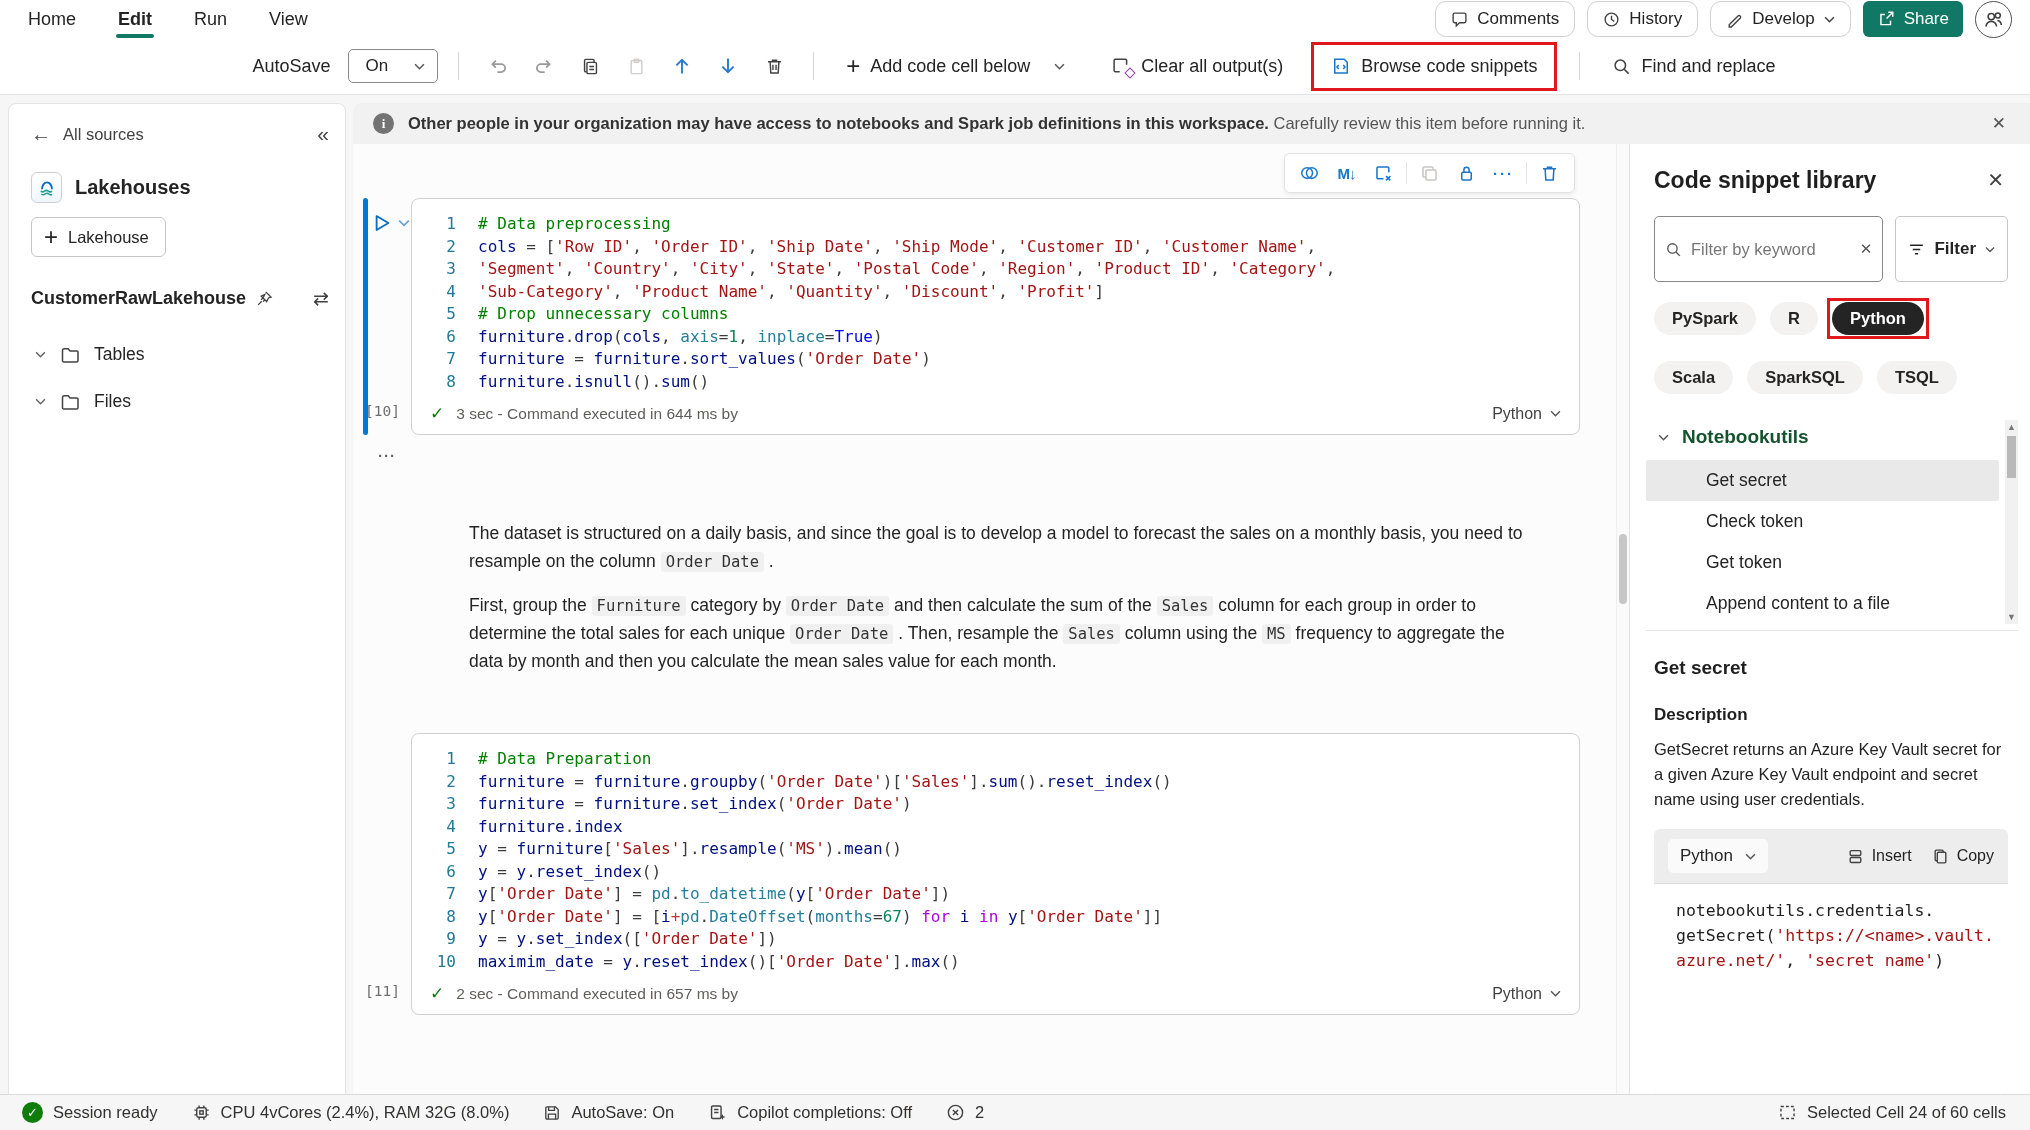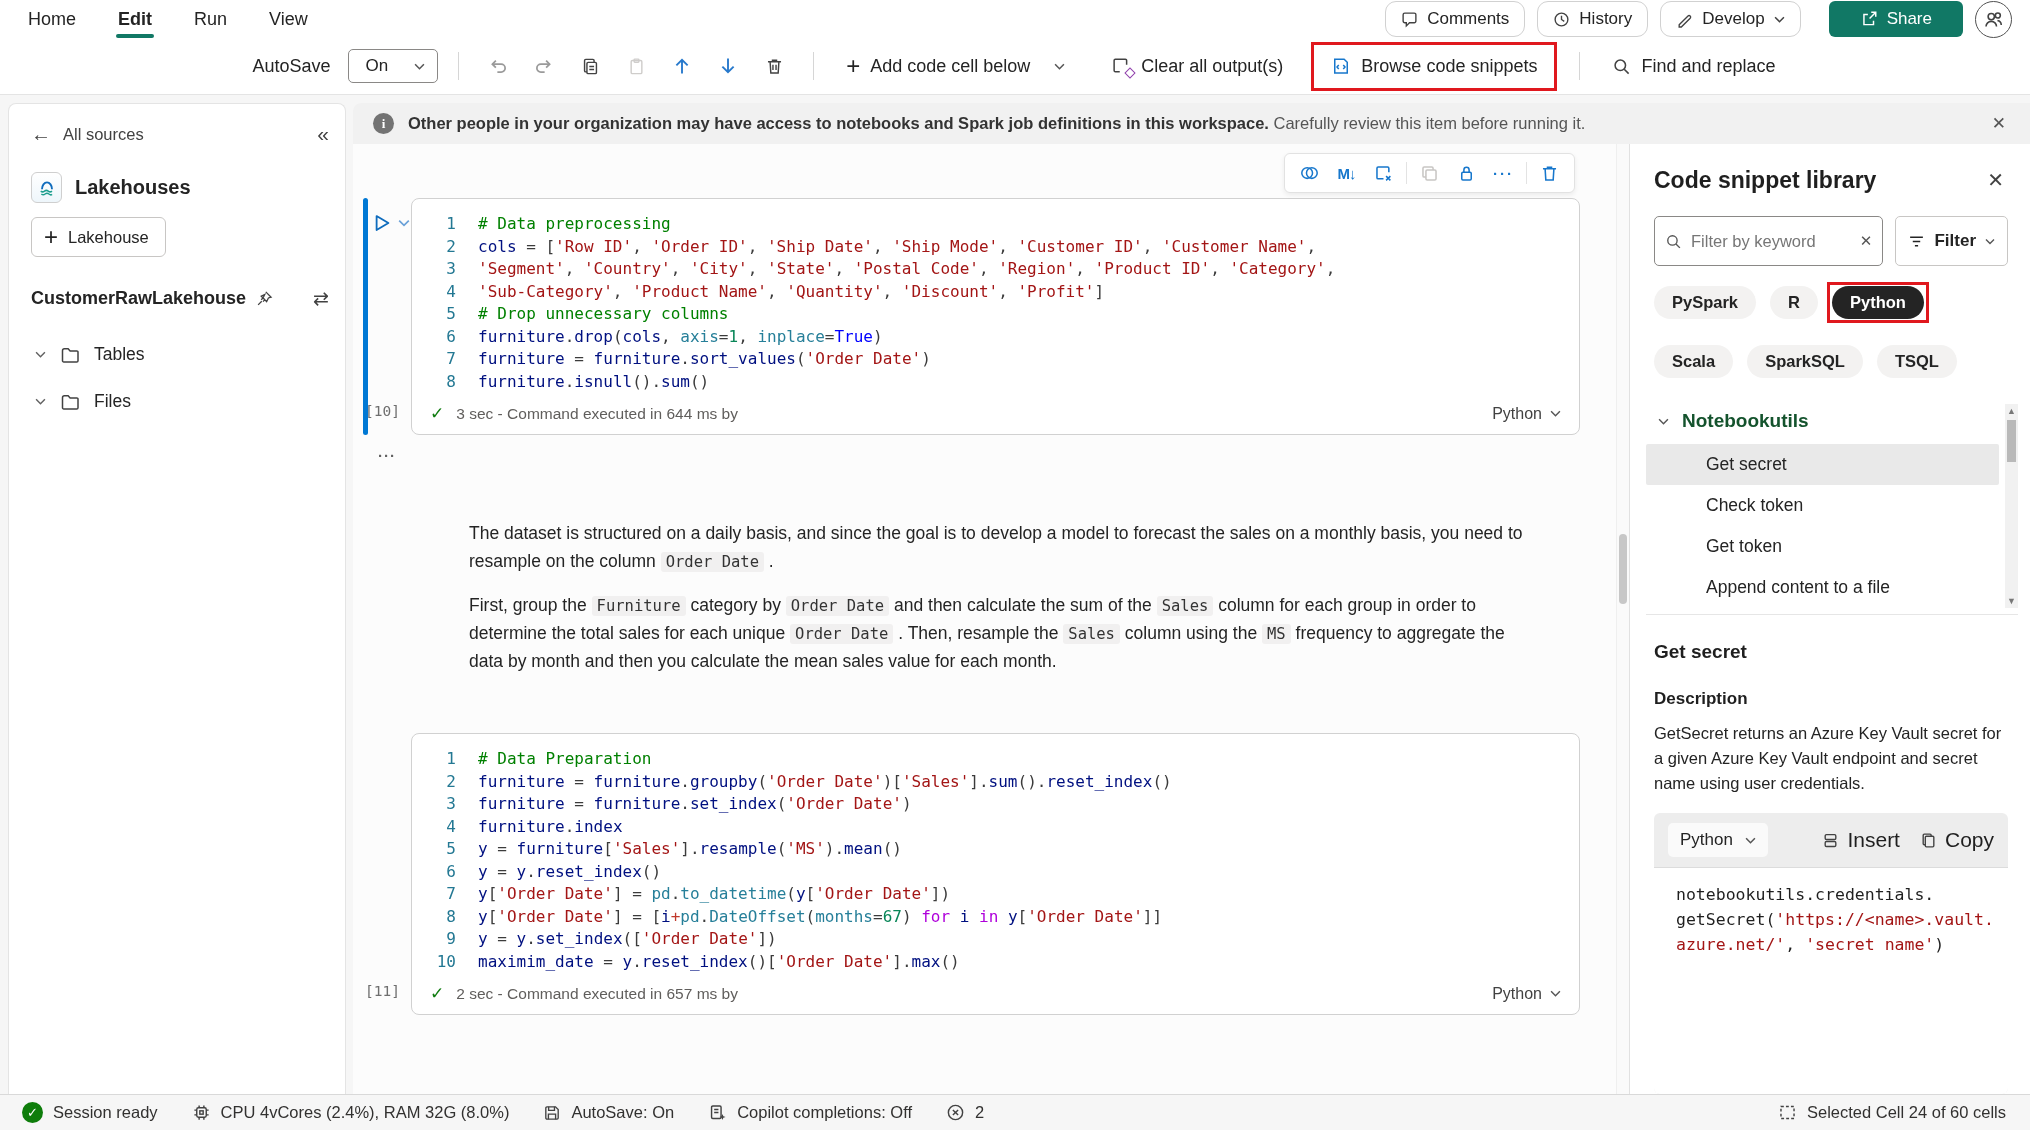--- a/index.html
+++ b/index.html
@@ -10,21 +10,21 @@
 
   
   .menubar { height:38px; display:flex; align-items:center; padding:0 18px 0 26px; background:#fff; flex:none; }
   .menu { display:flex; gap:38px; align-items:center; }
   .menu-item { font-size:18px; color:#242424; padding:6px 2px; position:relative; }
   .menu-item.active { font-weight:bold; }
   .menu-item.active::after { content:""; position:absolute; left:0; right:0; bottom:-2px; height:4px; border-radius:2px; background:#117865; }
   .top-actions { margin-left:auto; display:flex; align-items:center; gap:12px; }
   .chip-btn { display:flex; align-items:center; gap:9px; border:1px solid #d1d1d1; border-radius:11px; background:#fff; padding:7px 15px; font-size:17px; color:#242424; }
   .chip-btn svg { stroke:#424242; }
-  .share-btn { display:flex; align-items:center; gap:9px; border-radius:6px; background:#117865; color:#fff; padding:8px 31px; font-size:17px;margin-left:16px; }
+  .share-btn { display:flex; align-items:center; gap:9px; border-radius:6px; background:#117865; color:#fff; padding:8px 14px; font-size:17px; }
   .avatar { width:37px; height:37px; border-radius:50%; border:1.6px solid #525252; display:flex; align-items:center; justify-content:center; }
 
   
   .toolbar { height:57px; display:flex; align-items:center; padding:0 20px 0 30px; gap:8px; background:#fff; border-bottom:1px solid #e4e4e4; flex:none;justify-content:center; }
   .ts-label { font-size:18px; color:#242424; margin-right:10px; }
   .select-box { display:flex; align-items:center; gap:26px; border:1px solid #8a8886; border-radius:5px; padding:6px 12px 6px 16px; font-size:17px; background:#fff; }
   .vsep { width:1px; height:28px; background:#d6d6d6; margin:0 12px; flex:none; }
   .icon-btn { width:38px; height:38px; display:flex; align-items:center; justify-content:center; border-radius:5px; }
   .tool-btn { display:flex; align-items:center; gap:10px; font-size:18px; color:#242424; padding:8px 12px; border-radius:5px; position:relative; }
   .plus { font-size:24px; font-weight:300; color:#242424; line-height:1; }
@@ -97,42 +97,42 @@
 
   
   .snippet-panel { width:401px; flex:none; background:#fff; border-left:1px solid #e1e1e1; padding:22px 22px 0 24px; display:flex; flex-direction:column; }
   .panel-head { display:flex; align-items:center; }
   .panel-title { font-size:23px; font-weight:bold; color:#1f1f1f; }
   .panel-close { margin-left:auto; font-size:20px; color:#424242; padding:2px 4px; }
   .search-row { display:flex; gap:12px; margin-top:22px; }
   .search-box { flex:1; display:flex; align-items:center; gap:9px; border:1px solid #8a8886; border-radius:5px; padding:7px 10px; }
   .search-box .ph { font-size:16.5px; color:#767676; flex:1; }
   .search-box .clear-x { color:#555; font-size:15px; }
-  .filter-btn { display:flex; align-items:center; gap:9px; border:1px solid #c8c6c4; border-radius:5px; padding:14px 12px; font-size:17px; font-weight:bold; color:#242424; background:#fff; }
+  .filter-btn { display:flex; align-items:center; gap:9px; border:1px solid #c8c6c4; border-radius:5px; padding:22px 12px; font-size:17px; font-weight:bold; color:#242424; background:#fff; }
   .pills { display:flex; flex-wrap:wrap; gap:26px 14px; margin-top:20px; }
   .pill { background:#f3f2f1; border-radius:17px; padding:7px 18px; font-size:16.5px; font-weight:bold; color:#242424; position:relative; }
   .pill.selected { background:#242424; color:#fff; }
   .pill.annot-box::after { content:""; position:absolute; inset:-4px -5px; border:3px solid #e0181e; pointer-events:none; }
   .snip-list-wrap { display:flex; margin:26px -10px 0 -8px; border-bottom:1px solid #e6e6e6; padding-bottom:6px; }
   .snip-list { flex:1; }
   .group-row { display:flex; align-items:center; gap:13px; padding:6px 0 12px 12px; }
   .group-label { font-size:19px; font-weight:bold; color:#14532d; }
   .snip-item { padding:10px 0 10px 60px; font-size:17.5px; color:#242424; border-radius:2px; }
   .snip-item.selected { background:#e9e9e9; }
   .list-scroll { width:13px; flex:none; background:#f1f1f1; position:relative; margin-left:6px; }
   .ls-arrow { position:absolute; left:0; right:0; text-align:center; font-size:9px; color:#777; }
   .ls-thumb { position:absolute; left:2px; right:2px; top:16px; height:42px; background:#b9b9b9; }
   .detail-title { font-size:19px; font-weight:bold; color:#1f1f1f; margin-top:26px; }
   .desc-label { font-size:17px; font-weight:bold; color:#1f1f1f; margin-top:26px; }
   .desc-text { font-size:16.5px; line-height:1.5; color:#242424; margin-top:12px; }
   .code-block { background:#ededed; border-radius:6px; margin-top:18px; flex:1; min-height:230px; display:flex; flex-direction:column; }
   .cb-head { display:flex; align-items:center; padding:10px 14px; border-bottom:1px solid #dcdcdc; }
   .cb-lang { display:flex; align-items:center; gap:12px; background:#fafafa; border-radius:5px; padding:7px 12px; font-size:17px; color:#242424; }
   .cb-actions { margin-left:auto; display:flex; align-items:center; gap:20px; }
-  .cb-act { display:flex; align-items:center; gap:8px; font-size:21px; color:#1f1f1f; }
+  .cb-act { display:flex; align-items:center; gap:8px; font-size:16px; color:#1f1f1f; }
   .cb-body { padding:14px 6px 14px 22px; background:#ffffff; border-radius:0 0 6px 6px; flex:1;text-align:right; }
   .cb-body .crow { font-size:16.5px; line-height:25px; }
 
   
   .statusbar { height:36px; flex:none; background:#f6f6f6; border-top:1px solid #d9d9d9; display:flex; align-items:center; padding:0 24px 0 22px; gap:34px; font-size:16.5px; color:#323130; }
   .sb-item { display:flex; align-items:center; gap:10px; }
   .sb-item svg { stroke:#424242; }
   .session-dot { width:21px; height:21px; border-radius:50%; background:#0e7d0b; color:#fff; font-size:13px; display:flex; align-items:center; justify-content:center; font-weight:bold; }
   .sb-right { margin-left:auto; }
 </style>

